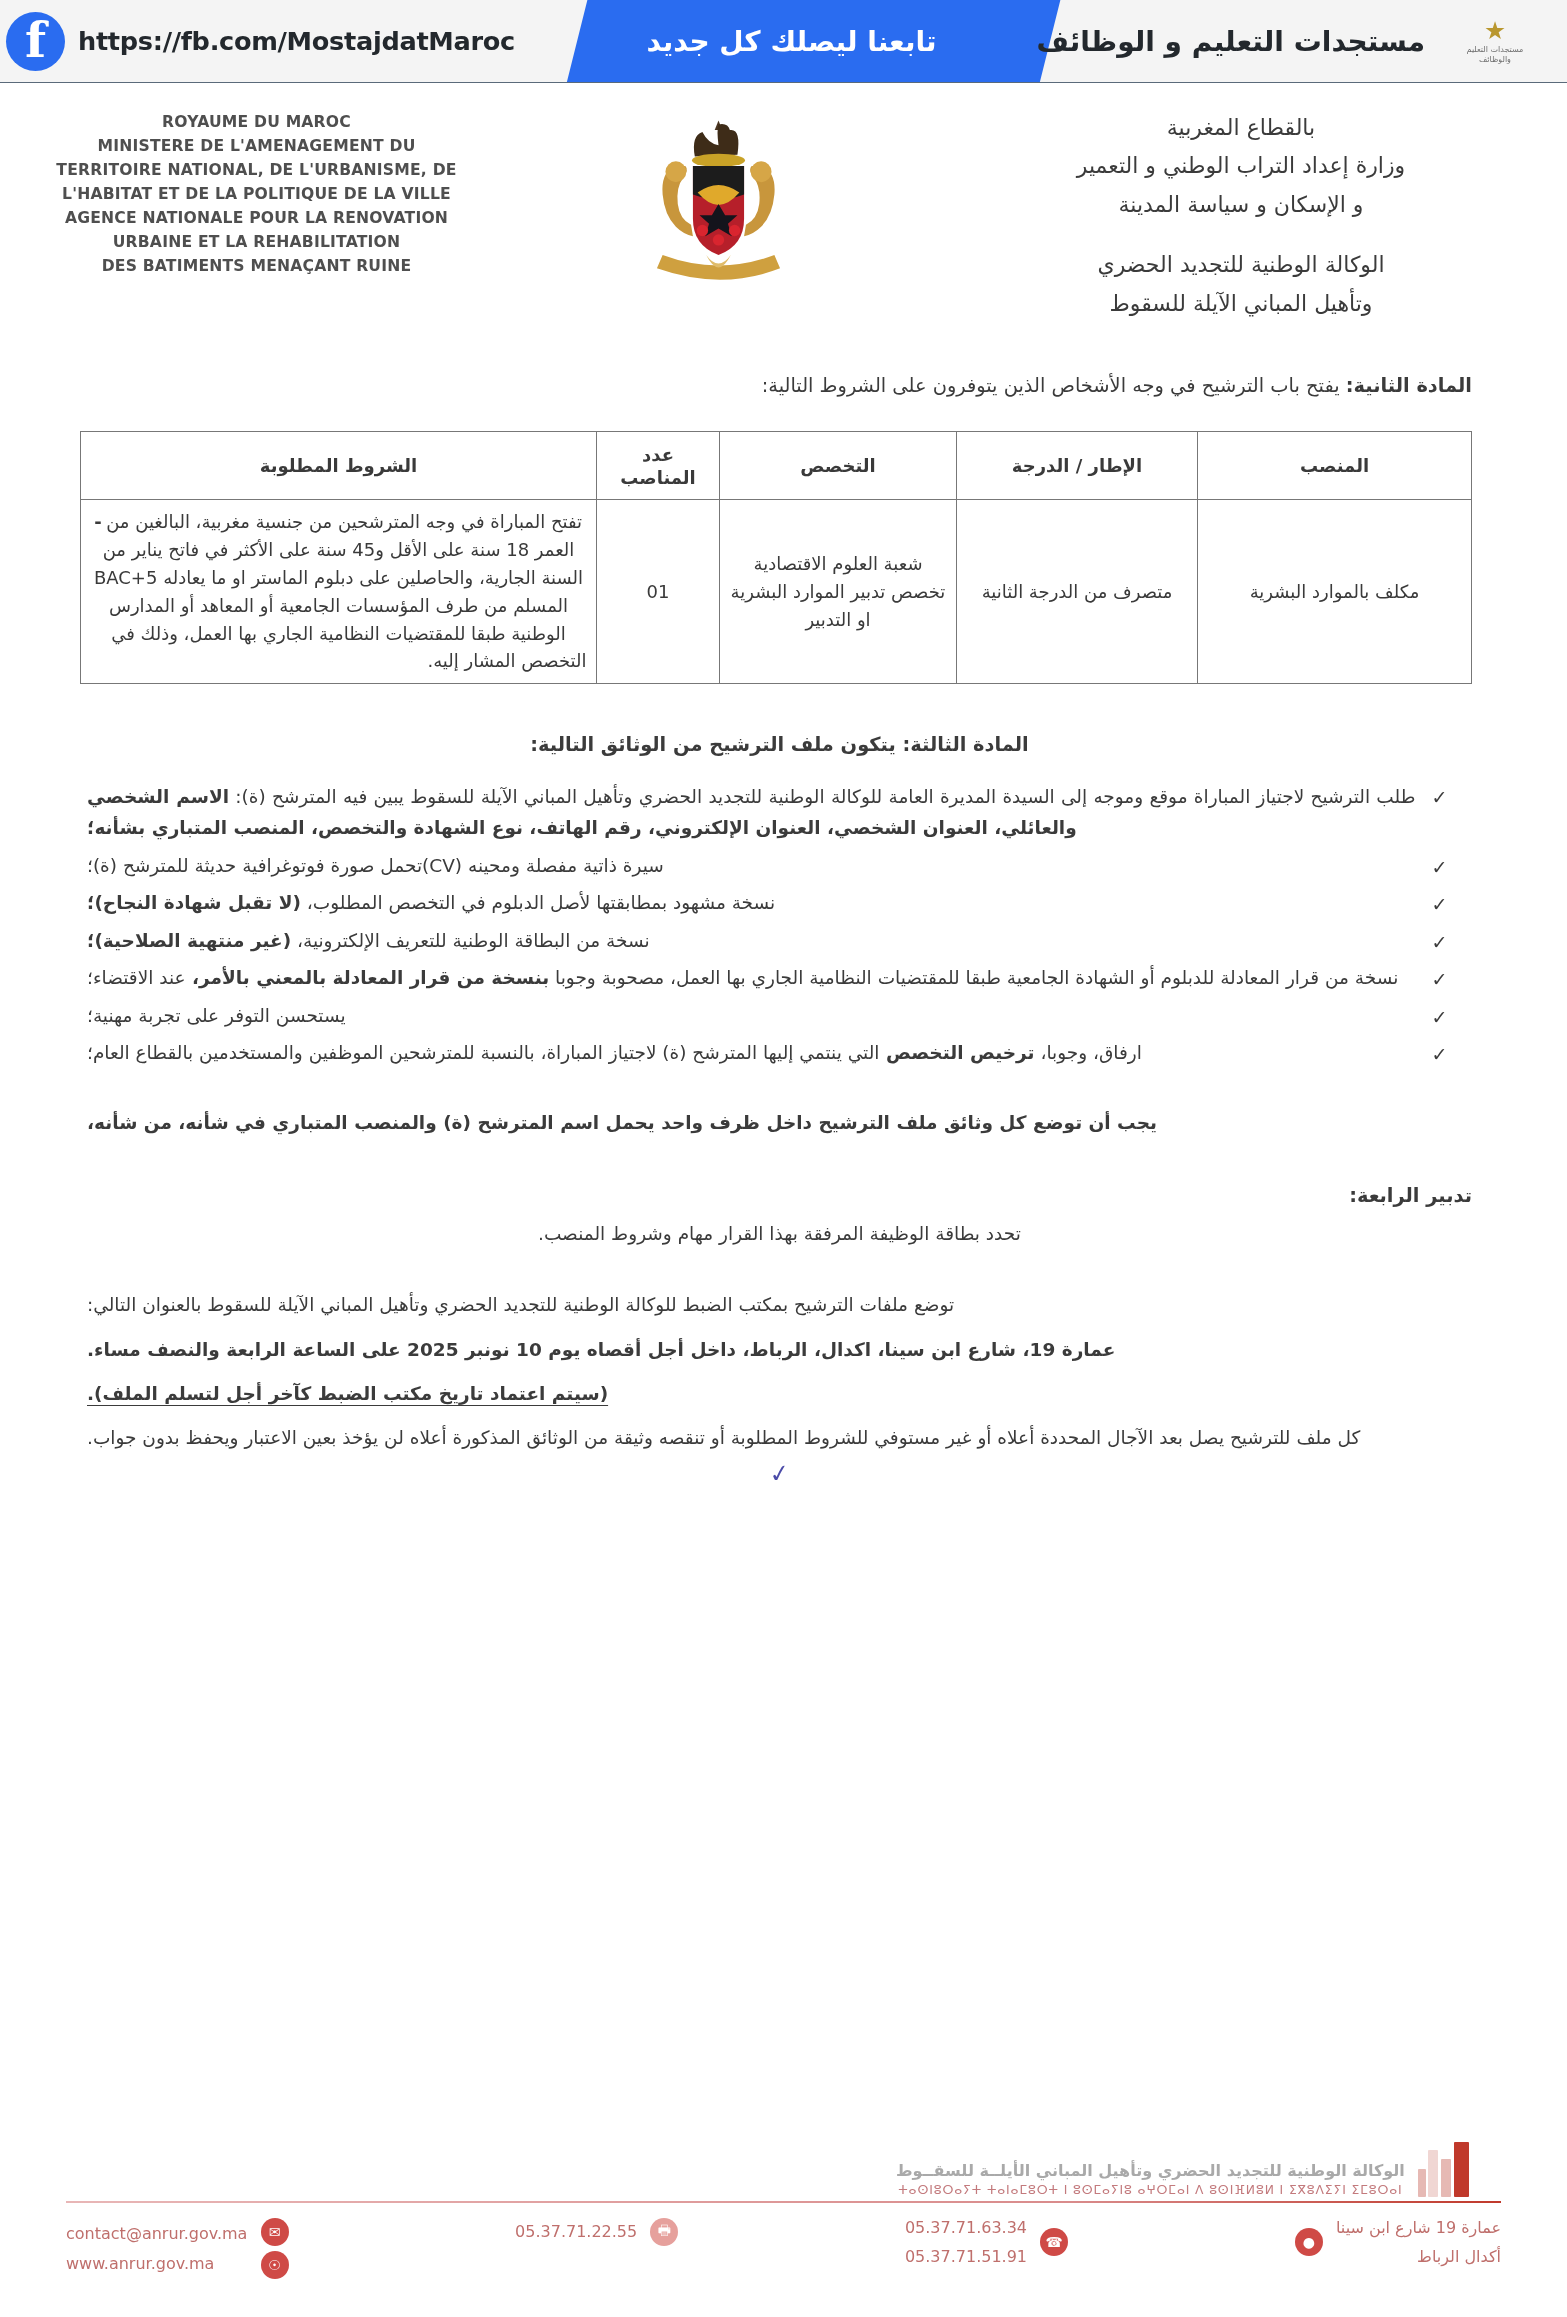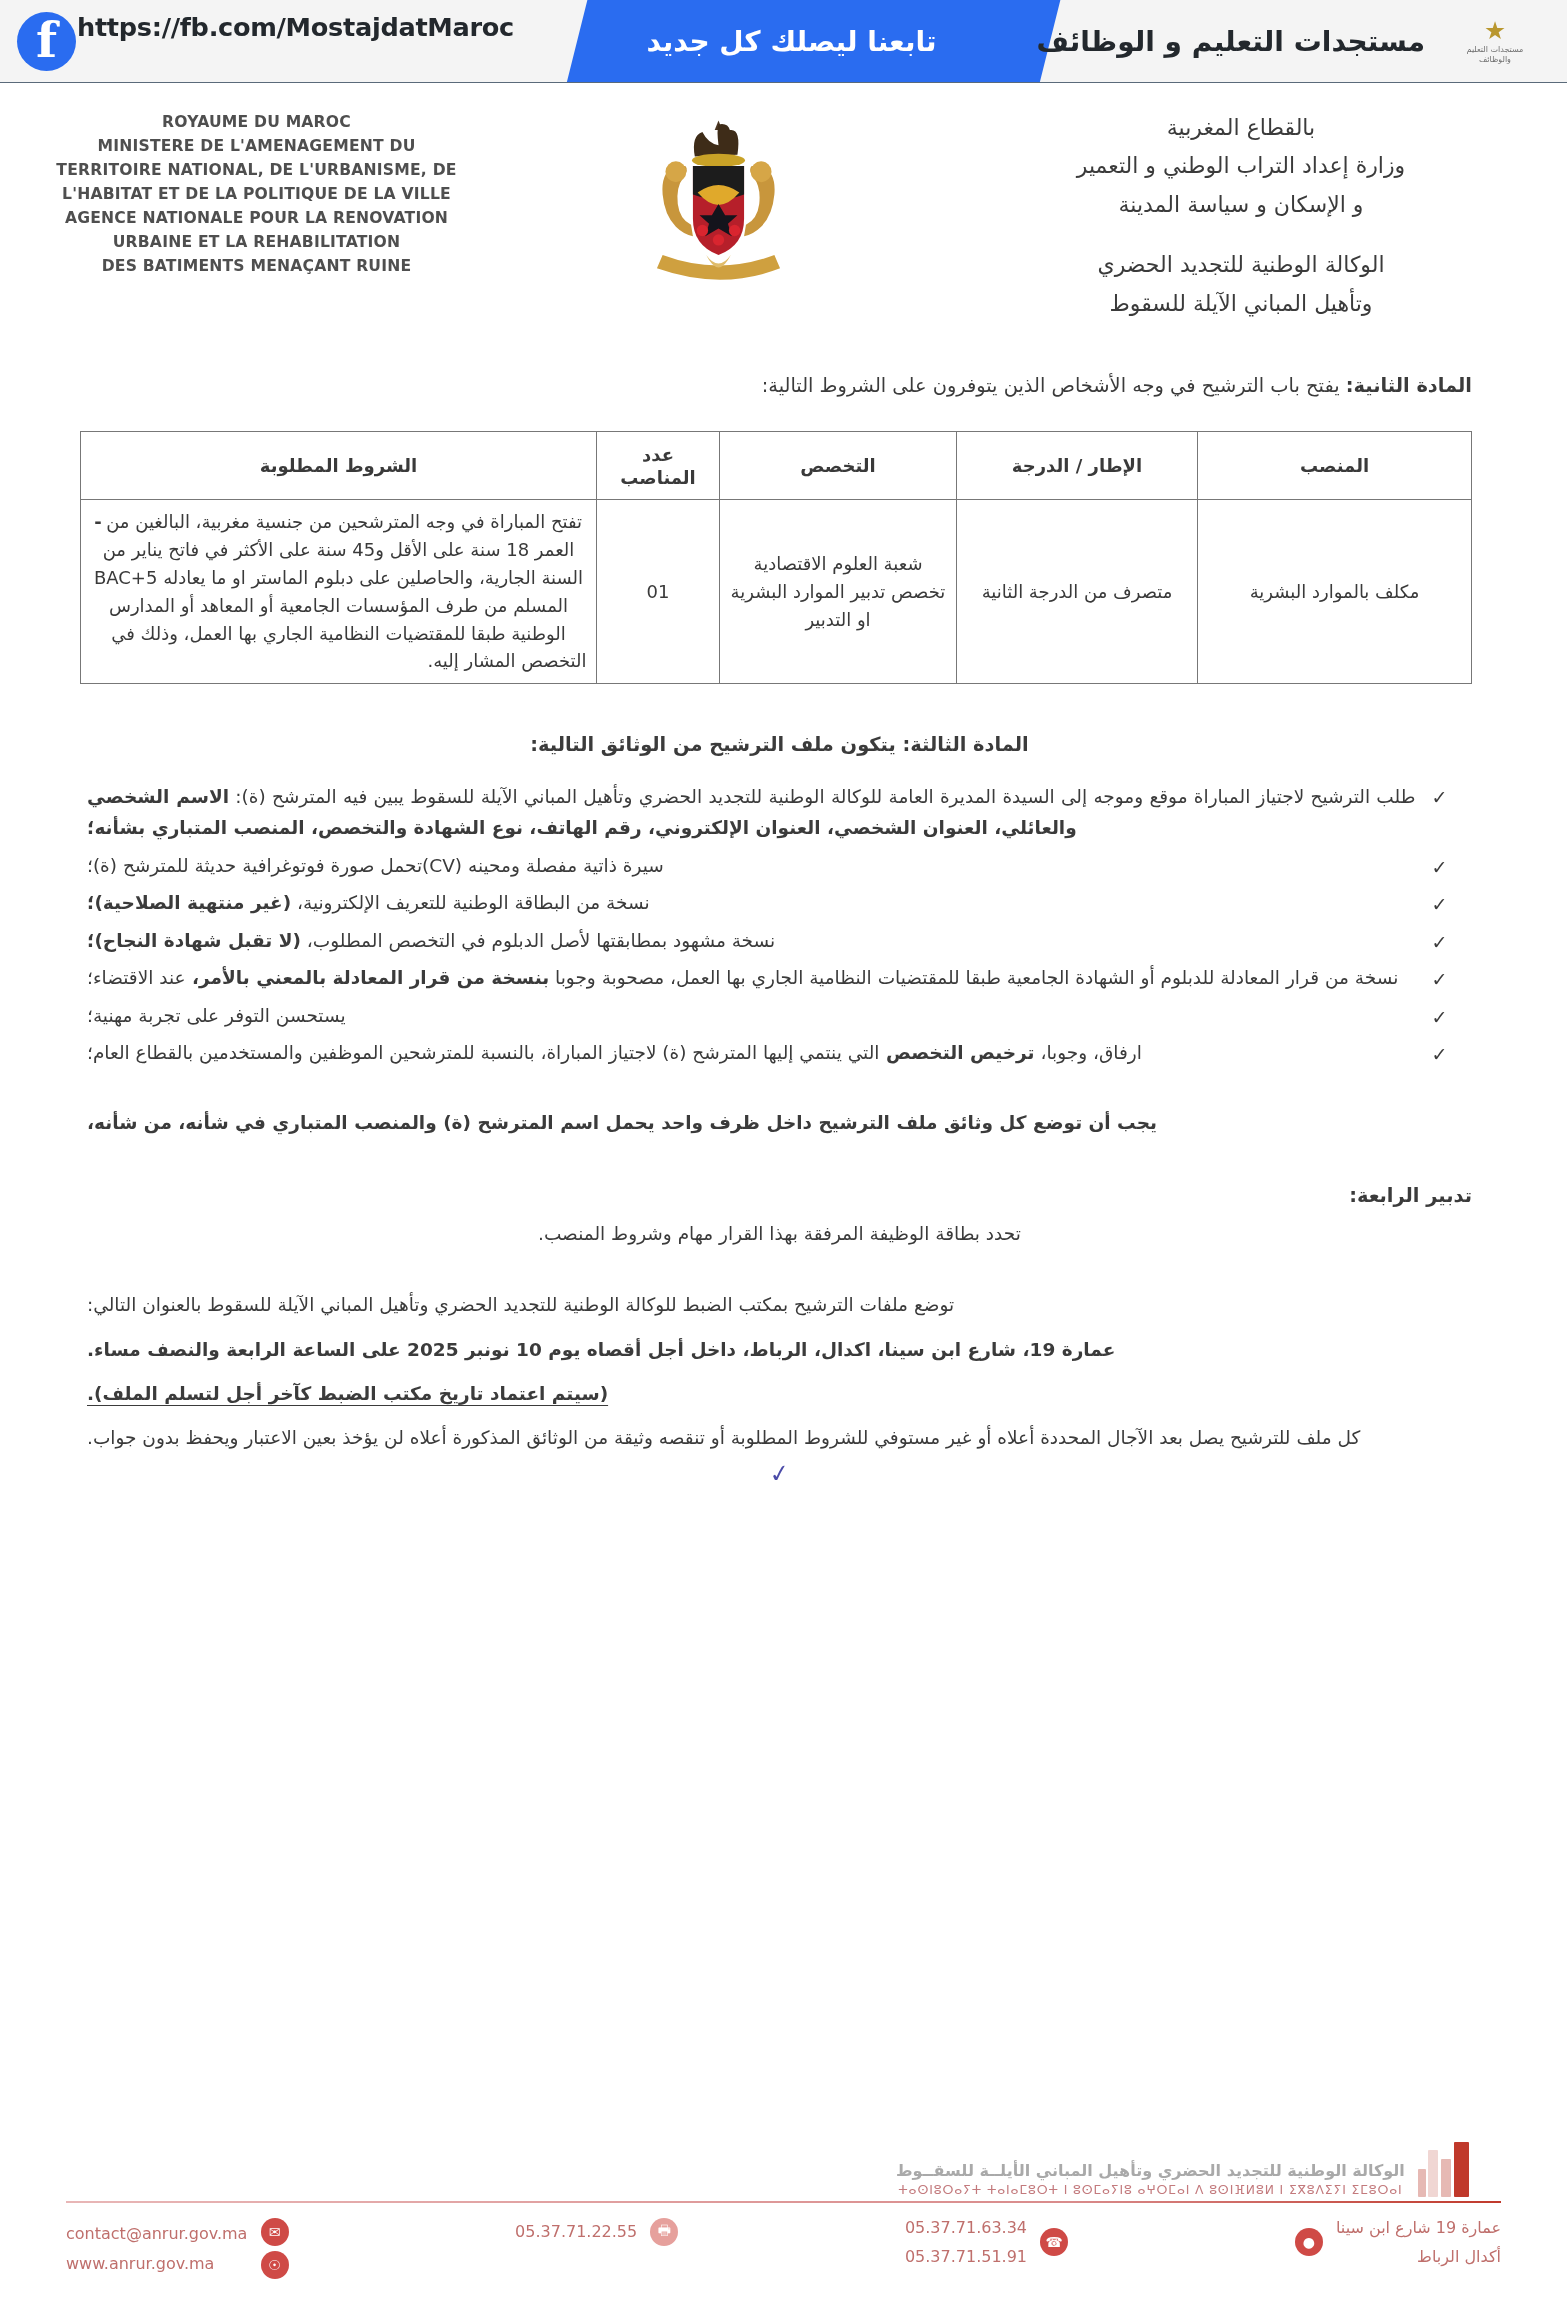--- a/index.html
+++ b/index.html
@@ -22,23 +22,23 @@
     position: relative;
     height: 83px;
     background: #f4f4f4;
     display: flex;
     align-items: center;
     border-bottom: 1.9px solid #5a6a7a;
     overflow: hidden;
   }
   .banner-fb {
     display: flex;
-    align-items: flex-start;
-    gap: 1px;
-    padding-left: 17px;
+    align-items: center;
+    gap: 13px;
+    padding-left: 6px;
     z-index: 3;
   }
   .fb-circle {
     width: 59px; height: 59px;
     border-radius: 50%;
     background: #2a6cf0;
     position: relative;
     flex: none;
   }
   .fb-circle::after {
@@ -479,24 +479,24 @@
     </div>
 
     <ul class="docs">
       <li>
         <span class="thin">طلب الترشيح لاجتياز المباراة موقع وموجه إلى السيدة المديرة العامة للوكالة الوطنية للتجديد الحضري وتأهيل المباني الآيلة للسقوط يبين فيه المترشح (ة): </span><span>الاسم الشخصي والعائلي، العنوان الشخصي، العنوان الإلكتروني، رقم الهاتف، نوع الشهادة والتخصص، المنصب المتباري بشأنه؛</span>
       </li>
       <li>
         <span class="thin">سيرة ذاتية مفصلة ومحينه (CV)تحمل صورة فوتوغرافية حديثة للمترشح (ة)؛</span>
       </li>
       <li>
+        <span class="thin">نسخة مشهود بمطابقتها لأصل الدبلوم في التخصص المطلوب، </span><span>(لا تقبل شهادة النجاح)؛</span>
+      </li>
+      <li>
         <span class="thin">نسخة من البطاقة الوطنية للتعريف الإلكترونية، </span><span>(غير منتهية الصلاحية)؛</span>
-      </li>
-      <li>
-        <span class="thin">نسخة مشهود بمطابقتها لأصل الدبلوم في التخصص المطلوب، </span><span>(لا تقبل شهادة النجاح)؛</span>
       </li>
       <li>
         <span class="thin">نسخة من قرار المعادلة للدبلوم أو الشهادة الجامعية طبقا للمقتضيات النظامية الجاري بها العمل، مصحوبة وجوبا </span><span>بنسخة من قرار المعادلة بالمعني بالأمر، </span><span class="thin">عند الاقتضاء؛</span>
       </li>
       <li>
         <span class="thin">يستحسن التوفر على تجربة مهنية؛</span>
       </li>
       <li>
         <span class="thin">ارفاق، وجوبا، </span><span>ترخيص التخصص </span><span class="thin">التي ينتمي إليها المترشح (ة) لاجتياز المباراة، بالنسبة للمترشحين الموظفين والمستخدمين بالقطاع العام؛</span>
       </li>

